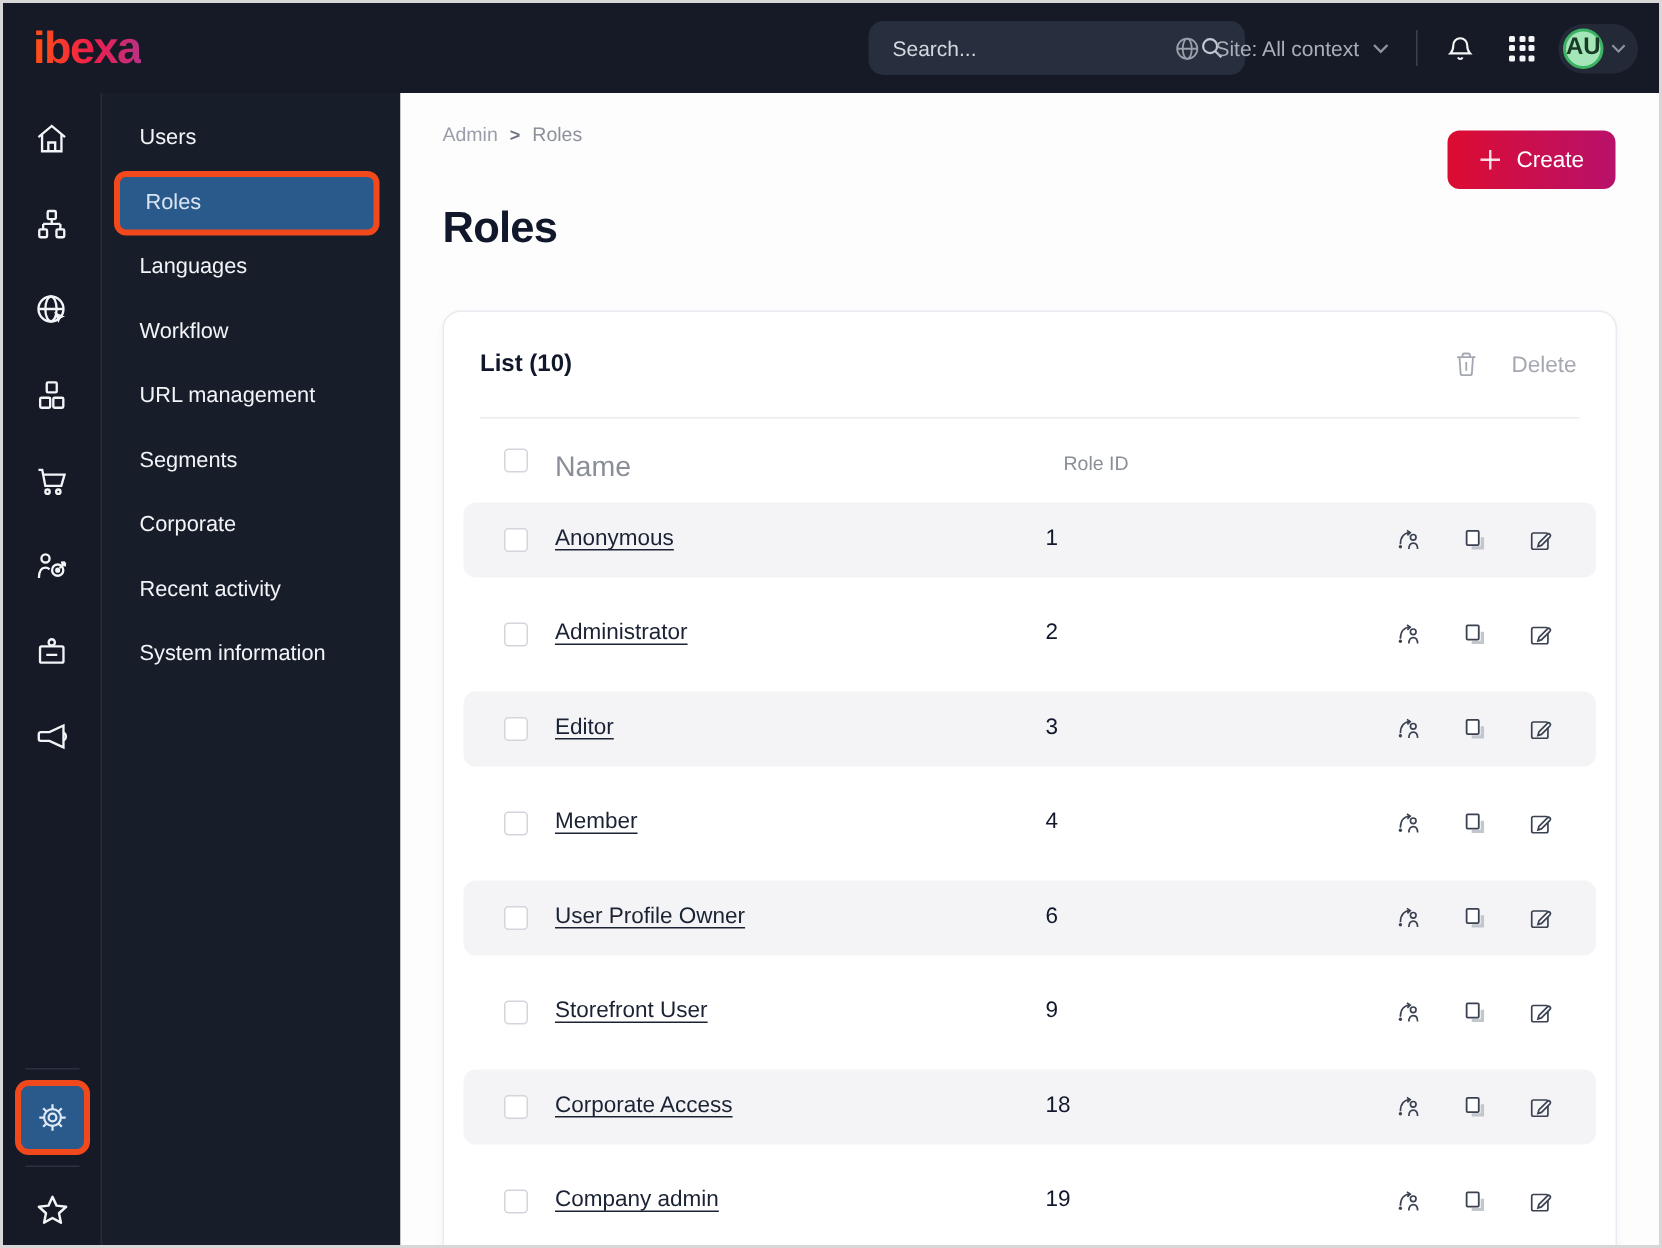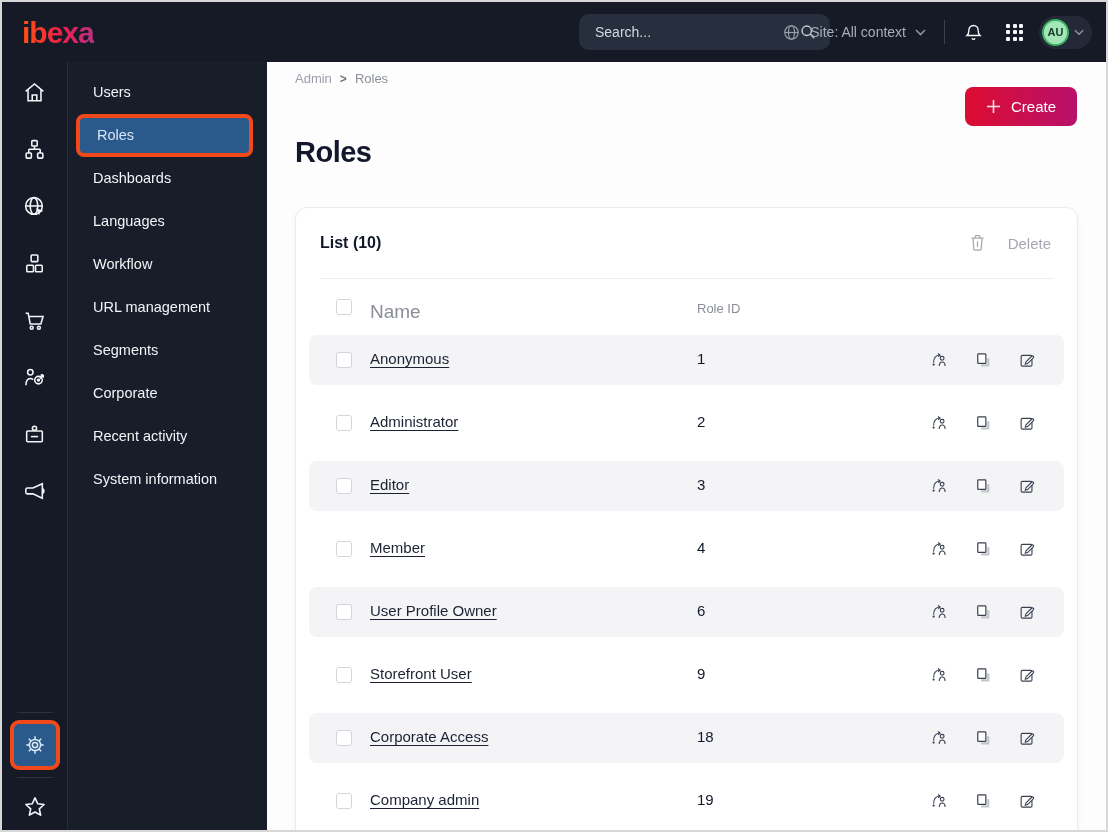--- a/index.html
+++ b/index.html
@@ -16,62 +16,62 @@
   .searchbox input { flex:1; background:transparent; border:none; outline:none; color:#e8eaef; font-size:14px; font-family:inherit; }
   .searchbox input::placeholder { color:#d4d8df; opacity:1; }
   .topbar-right { position:absolute; right:14px; top:0; height:60px; display:flex; align-items:center; gap:0; }
   .site-ctx { display:flex; align-items:center; gap:9px; color:#a9aeb9; font-size:14px; cursor:pointer; }
   .tb-divider { width:1px; height:24px; background:#3a4150; margin:0 16px 0 18px; }
   .tb-icon { display:flex; align-items:center; justify-content:center; cursor:pointer; }
   .grid-icon { display:grid; grid-template-columns:repeat(3,4px); grid-gap:2.5px; margin-left:22px; }
   .grid-icon span { width:4px; height:4px; background:#f4f5f7; border-radius:1px; }
   .avatar-pill { display:flex; align-items:center; gap:5px; background:#232936; border-radius:17px; padding:3px 8px 3px 3px; margin-left:16px; cursor:pointer; }
   .avatar { width:27px; height:27px; border-radius:50%; background:#a4e6b8; border:2px solid #3cb264; color:#173a26;
-            font-size:11px; font-weight:bold; display:flex; align-items:center; justify-content:center; }
+            font-size:16px; font-weight:bold; display:flex; align-items:center; justify-content:center; }
   .bell { margin-left:2px; }
 
   
   .rail { position:absolute; top:60px; left:0; width:66px; height:772px; background:#151a26; border-right:1px solid #272d3a;
           display:flex; flex-direction:column; align-items:center; padding-top:2px; }
   .rail-item { width:66px; height:57px; display:flex; align-items:center; justify-content:center; cursor:pointer; }
   .rail-bottom { position:absolute; bottom:10px; left:0; width:66px; display:flex; flex-direction:column; align-items:center; }
   .rail-hr { width:36px; height:1px; background:#2b3140; margin:7px 0; }
   .gear-box { width:50px; height:50px; border:4px solid #f1491b; border-radius:9px; background:#2a5a8c;
               display:flex; align-items:center; justify-content:center; cursor:pointer; }
   .star-slot { padding:9px 0 4px; cursor:pointer; }
 
   
   .menu { position:absolute; top:60px; left:66px; width:199px; height:772px; background:#171d29; padding-top:9px; }
   .menu-item { height:43px; line-height:43px; padding-left:25px; color:#f2f4f7; font-size:14.5px; cursor:pointer; white-space:nowrap; }
   .menu-item.active { background:#2a5a8c; border:4px solid #f1491b; border-radius:8px; margin:0 14px 0 8px;
                       padding-left:17px; line-height:35px; color:#d9e5f3; }
 
   
   .main { position:absolute; top:60px; left:265px; width:843px; height:772px; background:#fdfdfe; }
-  .breadcrumb { position:absolute; left:28px; top:9px; font-size:13px; color:#999ea8; display:flex; align-items:center; gap:8px;text-align:right; }
+  .breadcrumb { position:absolute; left:28px; top:20px; font-size:13px; color:#999ea8; display:flex; align-items:center; gap:8px;text-align:right; }
   .breadcrumb .crumb { cursor:pointer; }
   .breadcrumb .sep { color:#6d7380; font-size:12px; font-weight:bold; }
   .breadcrumb .current { color:#8b9099; }
   .create-btn { position:absolute; right:33px; top:25px; height:39px; padding:0 21px; border:none; border-radius:8px;
                 background:linear-gradient(90deg,#dc0c31,#b8116b); color:#fff; font-size:15px; font-family:inherit;
                 display:flex; align-items:center; gap:10px; cursor:pointer; }
   .page-title { position:absolute; left:28px; top:74px; font-size:29px; font-weight:bold; color:#11182b; letter-spacing:-0.5px; }
 
   
   .card { position:absolute; left:28px; top:145px; width:783px; height:720px; background:#fff;
           border:1px solid #e9ebf1; border-radius:12px; box-shadow:0 2px 6px rgba(30,40,80,0.04); }
   .card-header { height:70px; display:flex; align-items:center; justify-content:space-between; padding:0 26px 0 24px; }
   .card-title { font-size:16px; font-weight:bold; color:#11182b; }
   .delete-btn { display:flex; align-items:center; gap:22px; color:#a5a8b1; font-size:15px; background:none; border:none;
                 font-family:inherit; cursor:pointer; }
   .card-hr { height:1px; background:#ecebef; margin:0 24px; }
   .thead { position:relative; height:56px; }
   .thead .cb { position:absolute; left:40px; top:20px; }
   .th-name { position:absolute; left:74px; top:22px; font-size:19px; color:#8a8e97; }
-  .th-roleid { position:absolute; left:401px; top:22px; font-size:13px; color:#8a8e97; }
+  .th-roleid { position:absolute; left:413px; top:22px; font-size:13px; color:#8a8e97; }
   .rows { padding:0 13px; }
   .row { position:relative; height:50px; margin-bottom:13px; border-radius:8px; }
   .row.striped { background:#f4f4f6; }
   .row .cb { position:absolute; left:27px; top:17px; }
   .row-name { position:absolute; left:61px; top:15px; font-size:15px; color:#1a2233; text-decoration:underline;
               text-underline-offset:3px; cursor:pointer; }
   .row-id { position:absolute; left:388px; top:15px; font-size:15px; color:#11182b; }
   .row-actions { position:absolute; right:28px; top:16px; display:flex; gap:26px; }
   .row-actions .act { cursor:pointer; display:flex; }
   .cb { width:16px; height:16px; border:1.5px solid #d2d5db; border-radius:3px; background:#fff; cursor:pointer; }
@@ -219,21 +219,20 @@
         <svg width="26" height="26" viewBox="0 0 24 24" fill="none" stroke="#f2f4f7" stroke-width="1.5" stroke-linejoin="round">
           <path d="M12 3.6l2.5 5.4 5.9.7-4.4 4 1.2 5.8-5.2-2.9-5.2 2.9 1.2-5.8-4.4-4 5.9-.7z"></path>
         </svg>
       </div>
     </div>
   </div>
 
   <div class="menu">
       <div class="menu-item">Users</div>
       <div class="menu-item active">Roles</div>
-      <div class="menu-item">Dashboards</div>
       <div class="menu-item">Languages</div>
       <div class="menu-item">Workflow</div>
       <div class="menu-item">URL management</div>
       <div class="menu-item">Segments</div>
       <div class="menu-item">Corporate</div>
       <div class="menu-item">Recent activity</div>
       <div class="menu-item">System information</div>
     </div>
 
   <div class="main">

